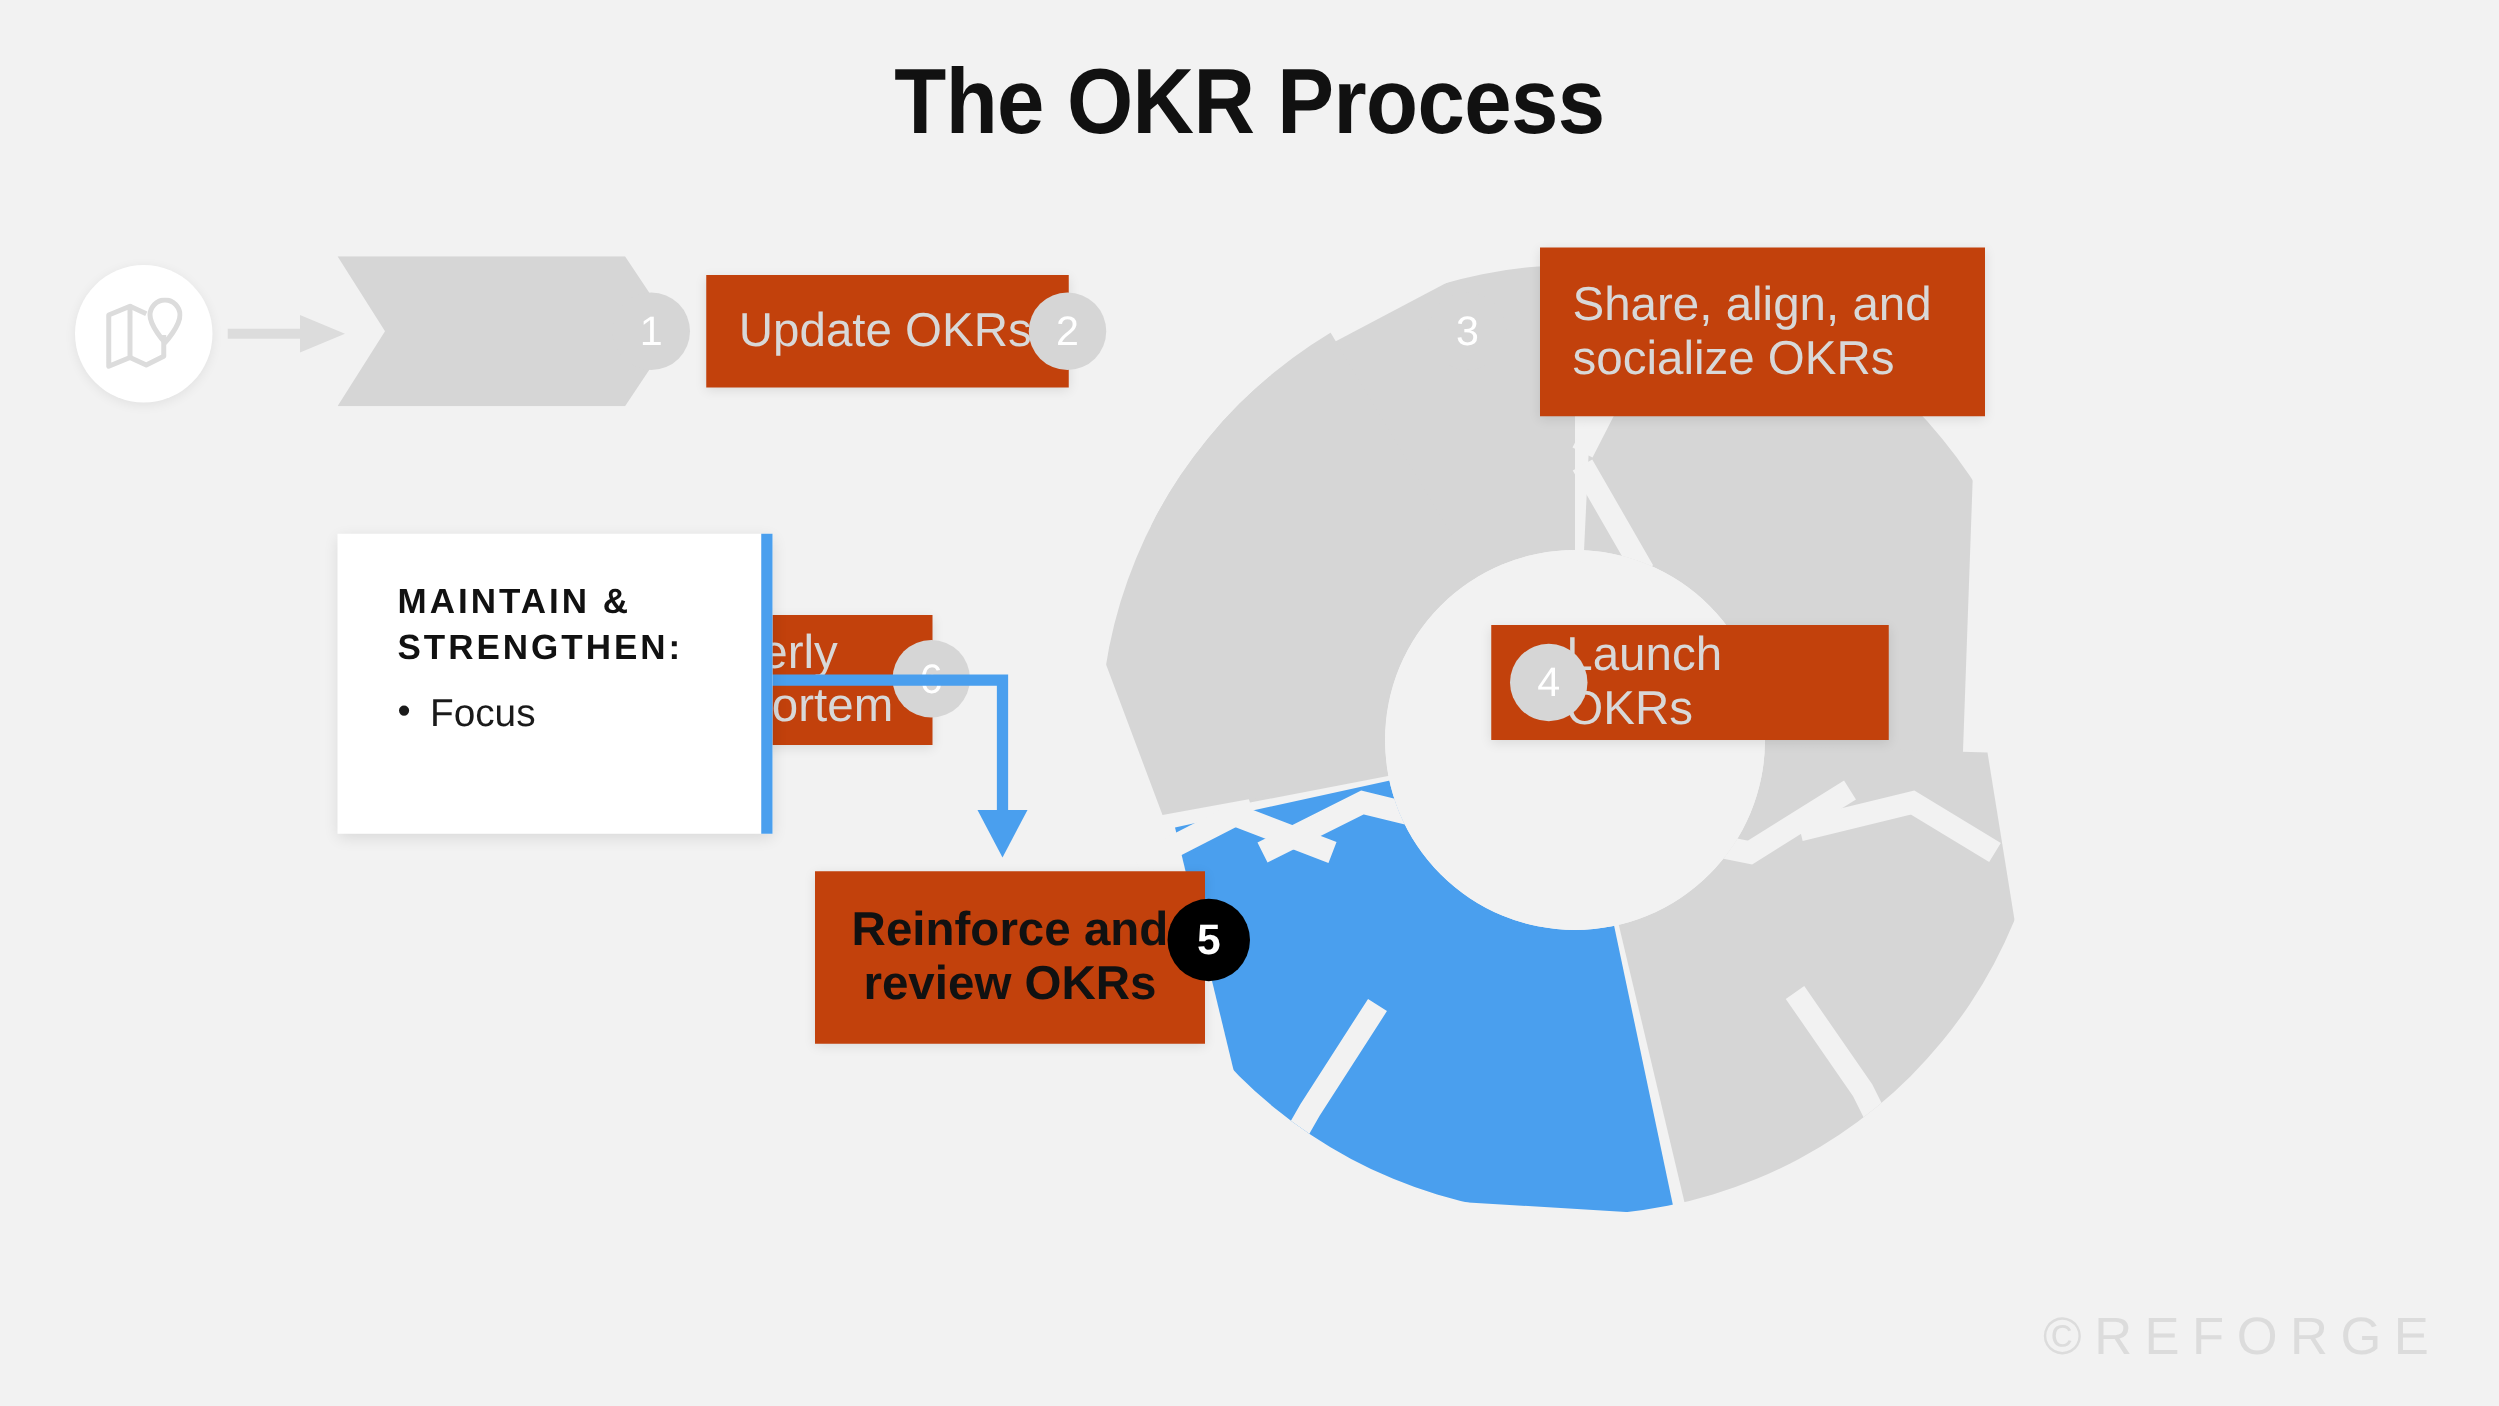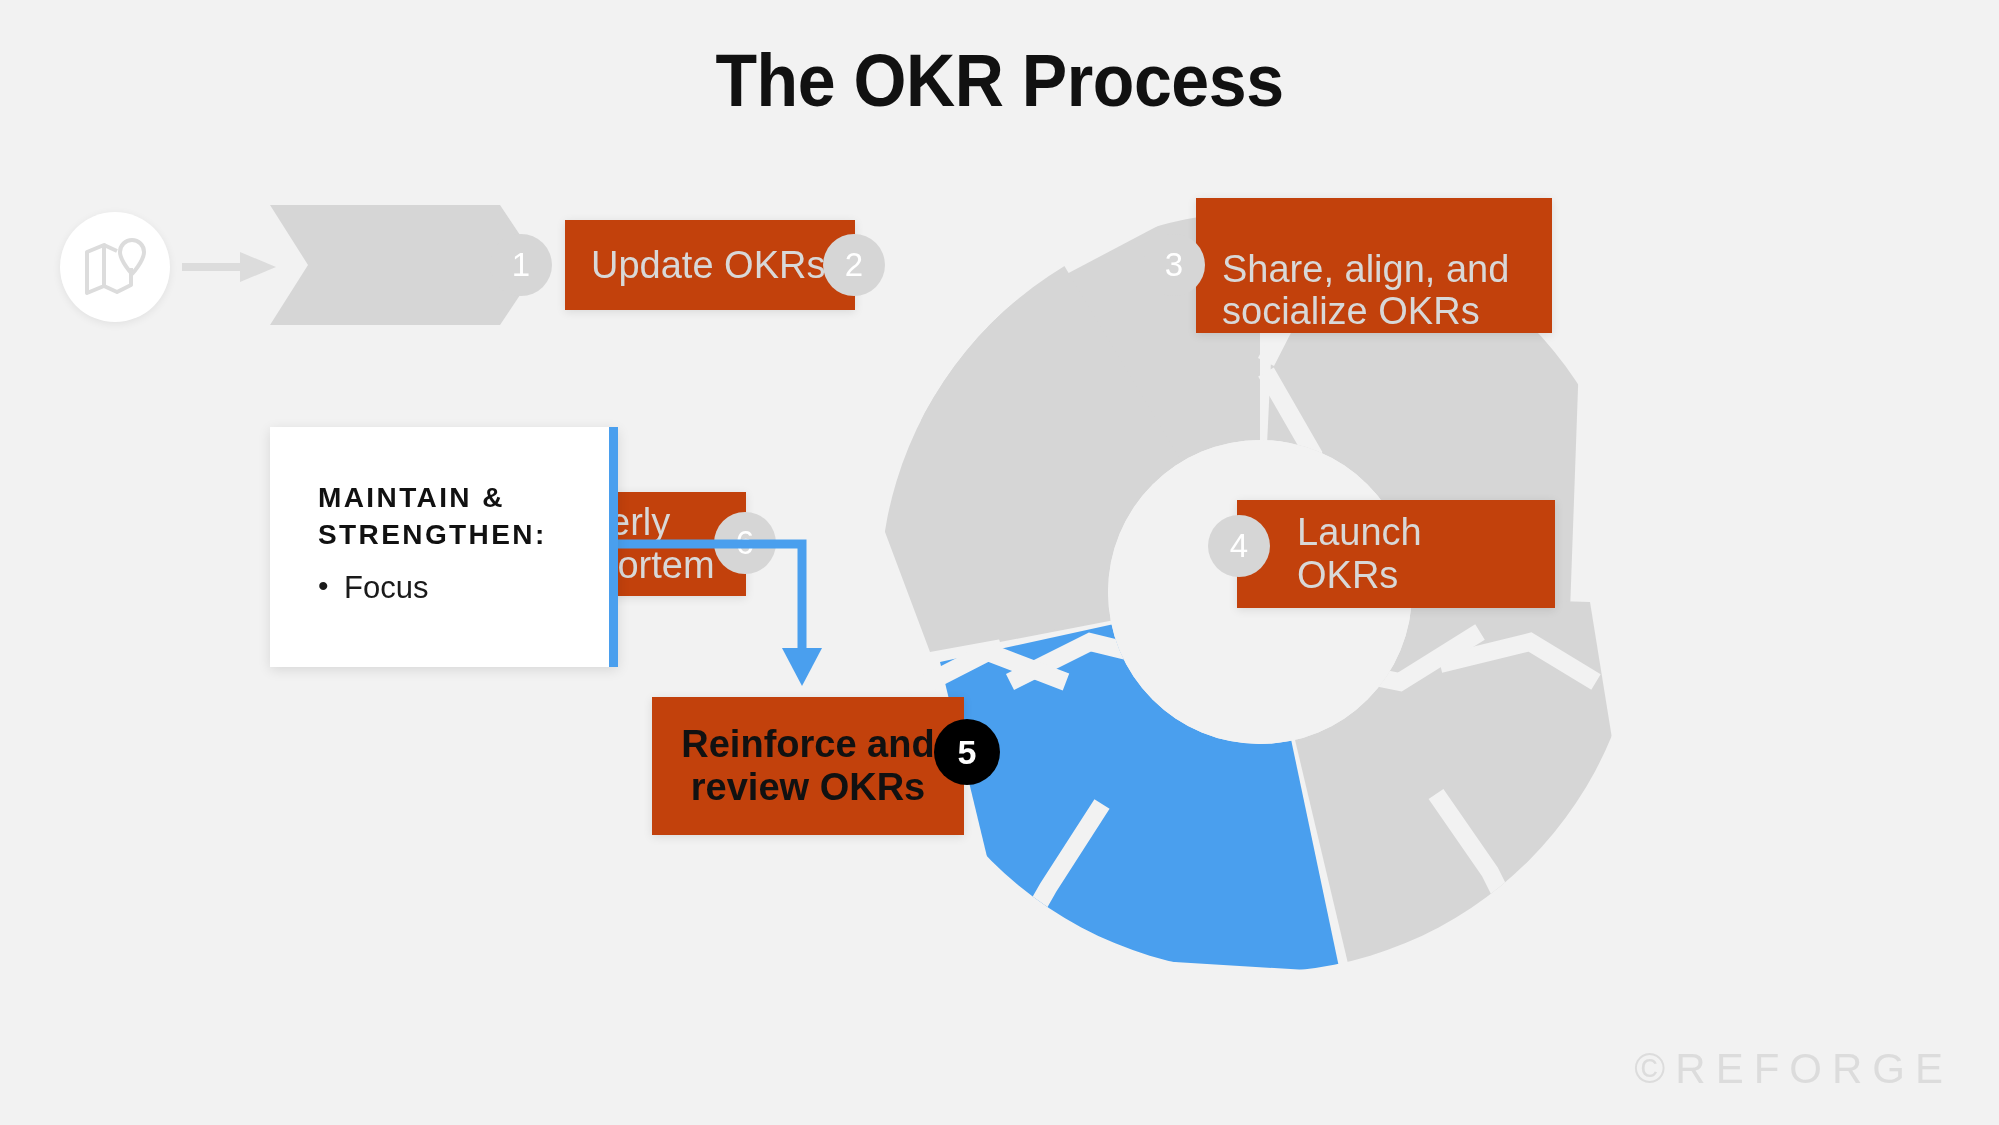--- a/index.html
+++ b/index.html
@@ -125,21 +125,21 @@
   #callout {
     position: absolute;
     left: 270px;
     top: 427px;
     width: 348px;
     height: 240px;
     background: #ffffff;
     box-shadow: 0 3px 12px rgba(0,0,0,0.11);
     border-right: 9px solid #4a9fee;
     box-sizing: border-box;
-    padding: 53px 0 0 48px;
+    padding: 36px 0 0 48px;
     z-index: 20;
   }
   #callout-title {
     font-size: 28px;
     font-weight: bold;
     color: #111111;
     letter-spacing: 2.4px;
     line-height: 1.32;
     margin-bottom: 12px;
   }
@@ -256,26 +256,26 @@
 <svg id="chevron-step1" viewBox="0 0 270 120">
   <path d="M0,0 L230,0 L270,60 L230,120 L0,120 L38,60 Z" fill="#d6d6d6"></path>
 </svg>
 <div class="badge" style="left:490px; top:234px;">1</div>
 
 <div class="card" style="left:565px; top:220px; width:290px; height:90px;">
   <div class="card-label">Update OKRs</div>
 </div>
 <div class="badge" style="left:823px; top:234px;">2</div>
 
-<div class="card" style="left:1196px; top:198px; width:356px; height:135px;align-items:flex-end;">
+<div class="card" style="left:1232px; top:198px; width:356px; height:135px;">
   <div class="card-label">Share, align, and socialize OKRs</div>
 </div>
 <div class="badge" style="left:1143px; top:234px;">3</div>
 
-<div class="card" style="left:1237px; top:500px; width:318px; height:108px;align-items:center;">
+<div class="card" style="left:1193px; top:500px; width:318px; height:92px;align-items:center;">
   <div class="card-label" style="padding-left:60px;">Launch OKRs</div>
 </div>
 <div class="badge" style="left:1208px; top:515px;">4</div>
 
 <div class="card" style="left:488px; top:492px; width:258px; height:104px; z-index:10;">
   <div class="card-label">Quarterly postmortem</div>
 </div>
 <div class="badge" style="left:714px; top:512px; z-index:12;">6</div>
 
 <div id="callout">

